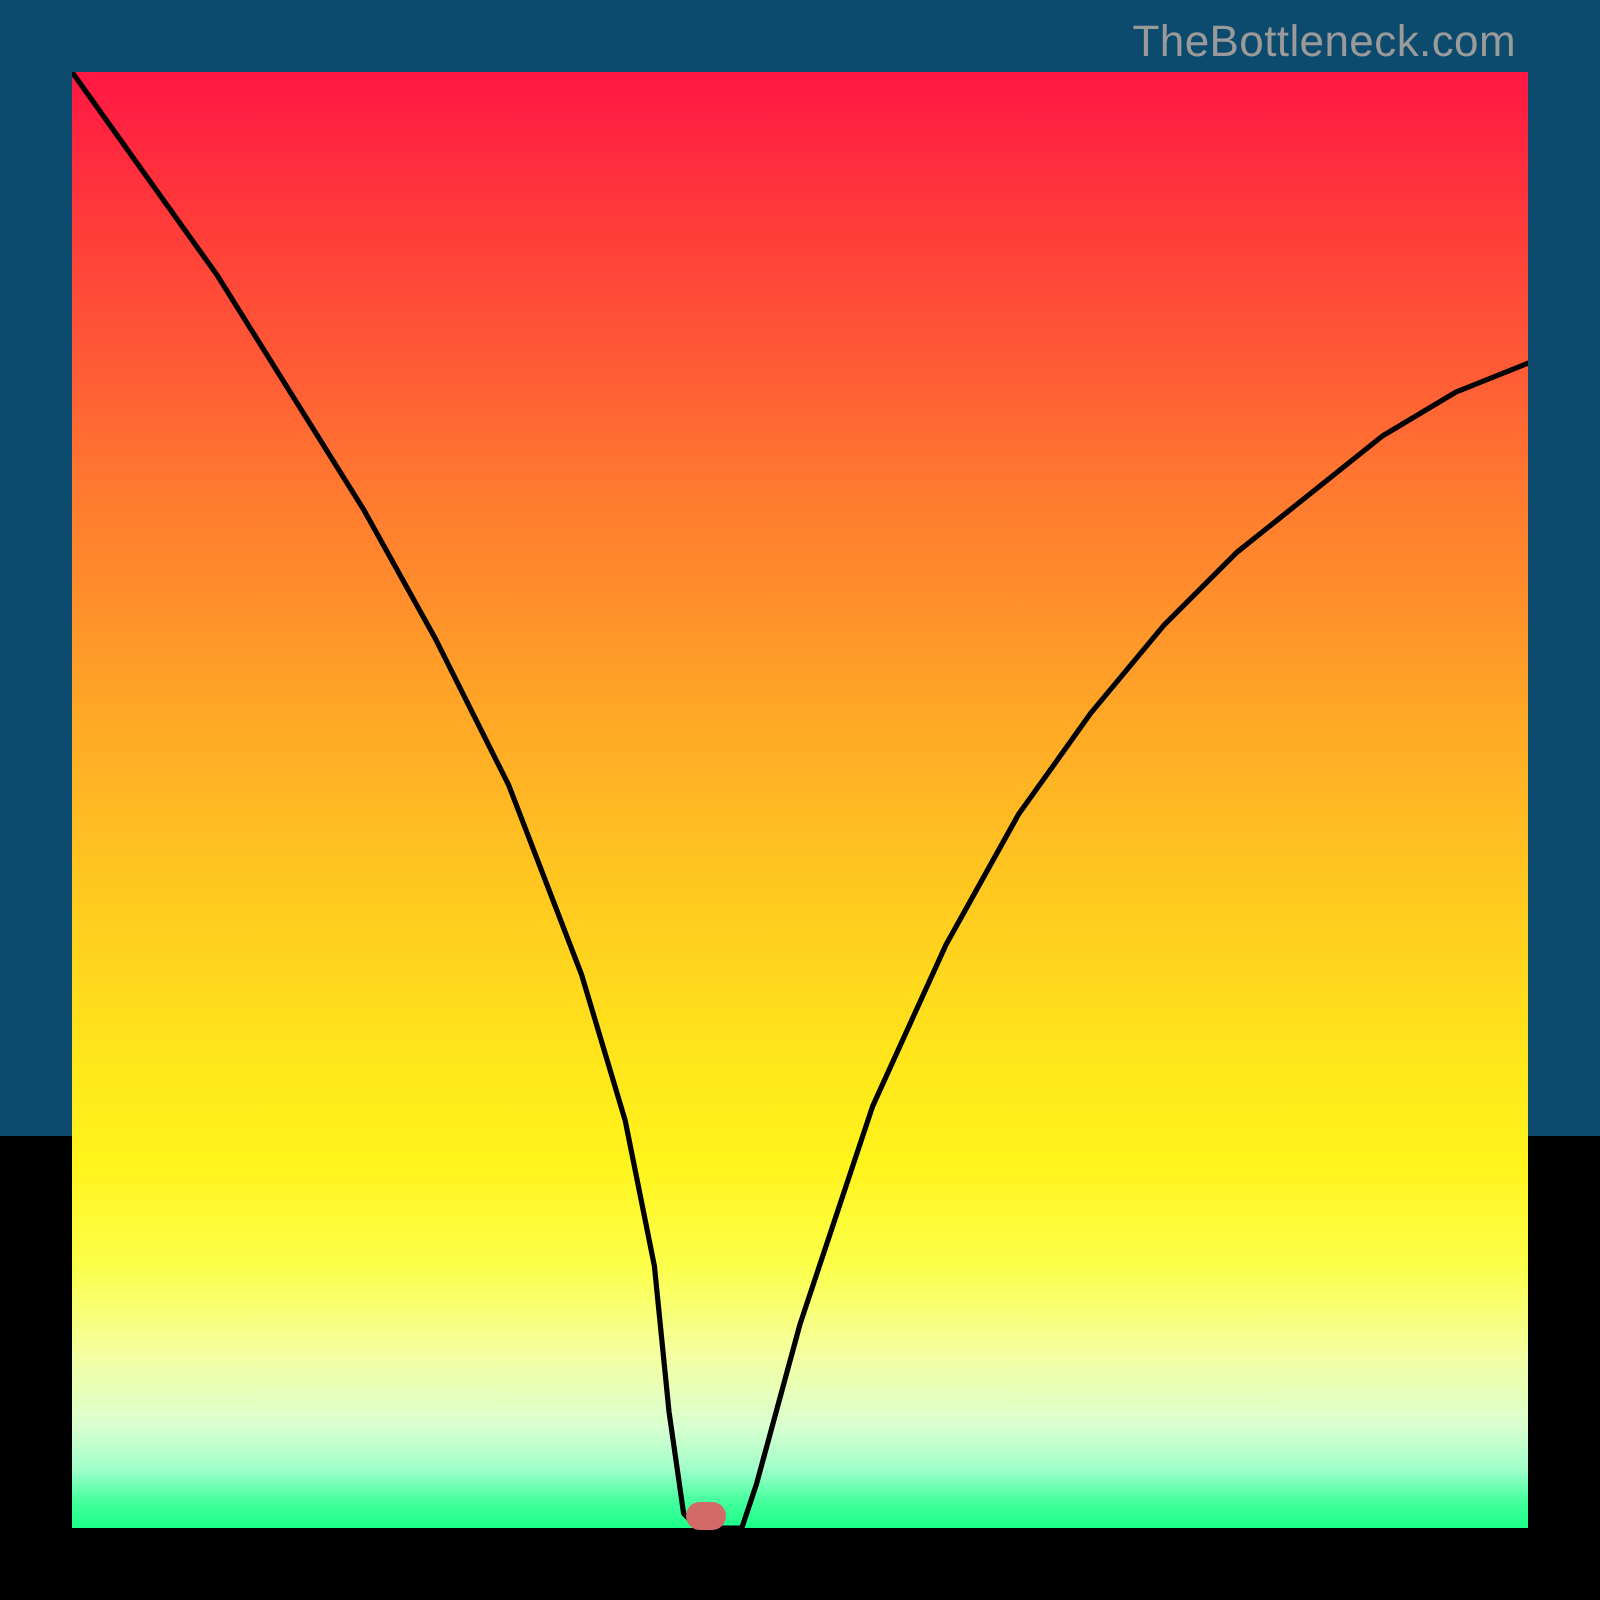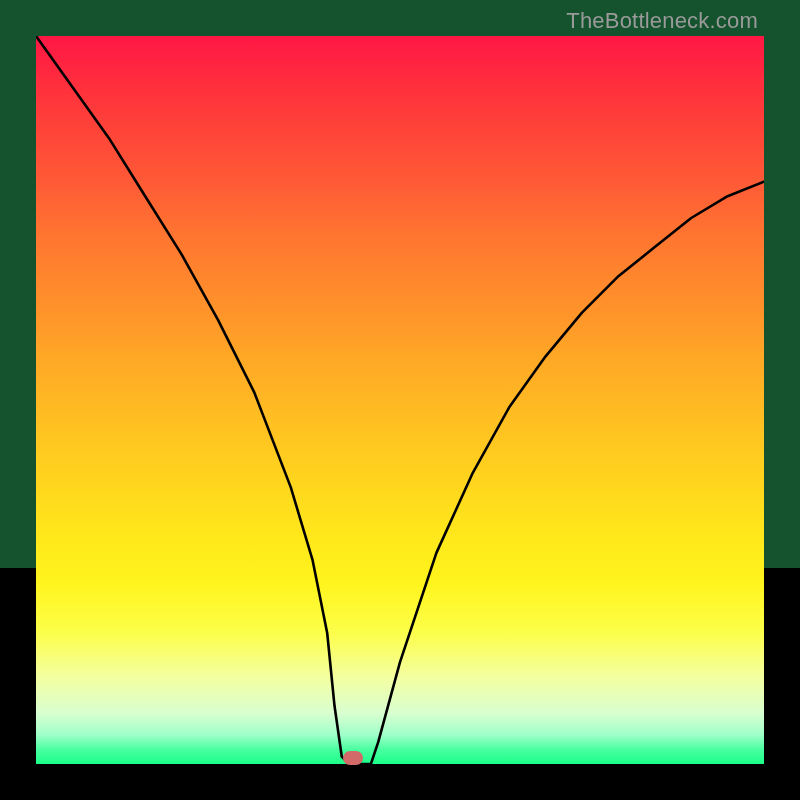--- a/index.html
+++ b/index.html
@@ -10,21 +10,21 @@
     overflow: hidden;
     background: #000;
     font-family: Arial, Helvetica, sans-serif;
   }
   .frame {
     position: absolute;
     top: 0;
     left: 0;
     width: 800px;
     height: 568px;
-    background: #14532d;
+    background: #0c4a6e;
   }
   .plot-area {
     position: absolute;
     top: 36px;
     left: 36px;
     width: 728px;
     height: 728px;
     background: linear-gradient(to bottom,
       #ff1744 0%,
       #ff3a3a 10%,

